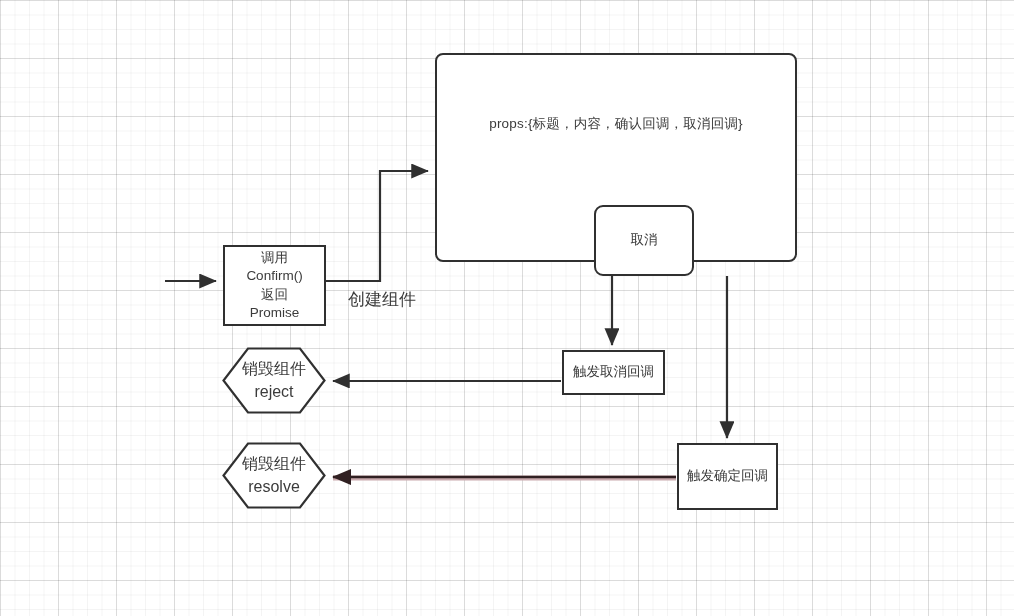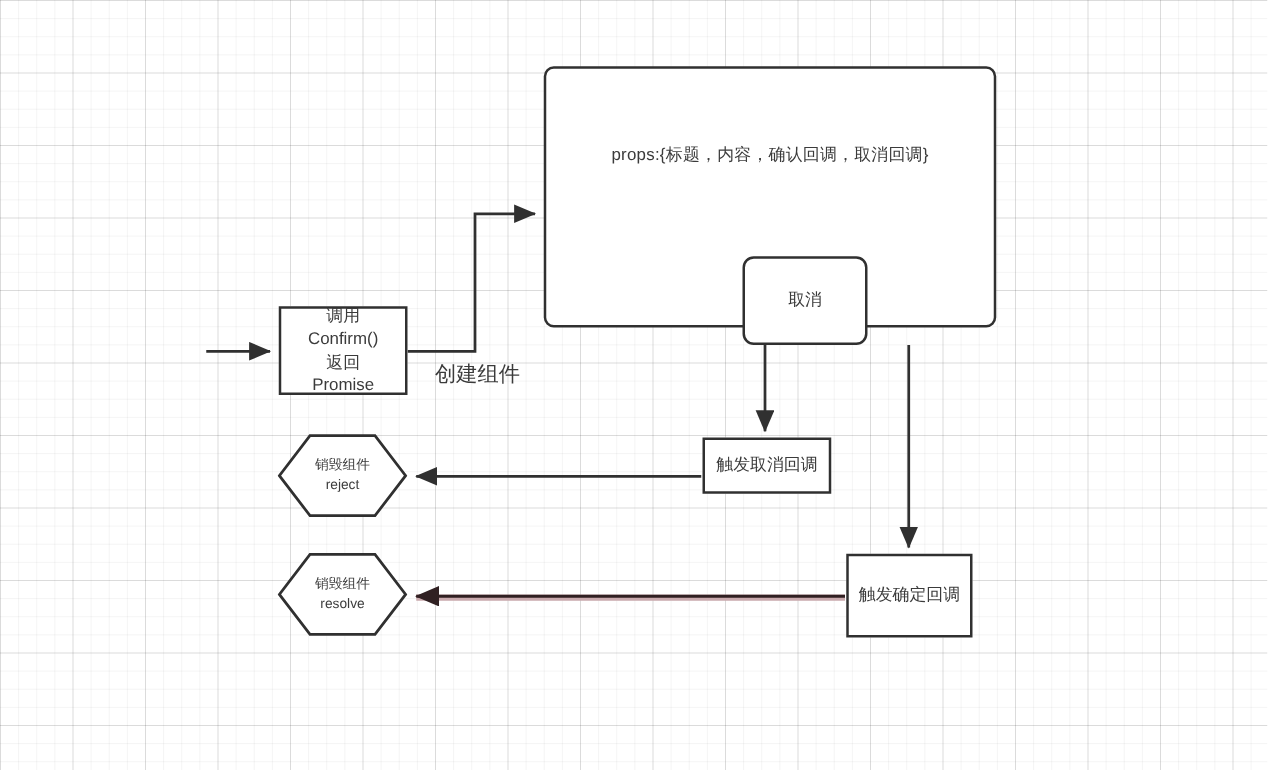--- a/index.html
+++ b/index.html
@@ -65,21 +65,21 @@
     letter-spacing: 0.2px;
   }
   .hex {
     position: absolute;
     box-sizing: border-box;
     display: flex;
     align-items: center;
     justify-content: center;
     text-align: center;
     color: #3b3b3b;
-    font-size: 11px;
+    font-size: 16px;
     line-height: 1.4;
     white-space: pre-line;
   }
   .hex svg {
     position: absolute;
     left: 0;
     top: 0;
   }
   .hex .hex-label {
     position: relative;
@@ -122,21 +122,21 @@
 
     <path d="M727,276 L727,438" fill="none" stroke="#303030" stroke-width="2.2" marker-end="url(#arrow)"></path>
 
     <path d="M561,381 L333,381" fill="none" stroke="#303030" stroke-width="2.2" marker-end="url(#arrow)"></path>
 
     <path d="M676,478 L333,478" fill="none" stroke="#c9a9ad" stroke-width="5"></path>
     <path d="M676,477 L333,477" fill="none" stroke="#302022" stroke-width="2.4" marker-end="url(#arrow-hl)"></path>
   </svg>
 
 
-  <div class="node rect" style="left:223px; top:245px; width:103px; height:71px;">
+  <div class="node rect" style="left:223px; top:245px; width:103px; height:81px;">
     <span>调用
 Confirm()
 返回
 Promise</span>
   </div>
 
   <div class="edge-label" style="left:348px; top:288px;">创建组件</div>
 
   <div class="node bigpanel" style="left:435px; top:53px; width:362px; height:209px;">
     <div class="panel-caption">props:{标题，内容，确认回调，取消回调}</div>

